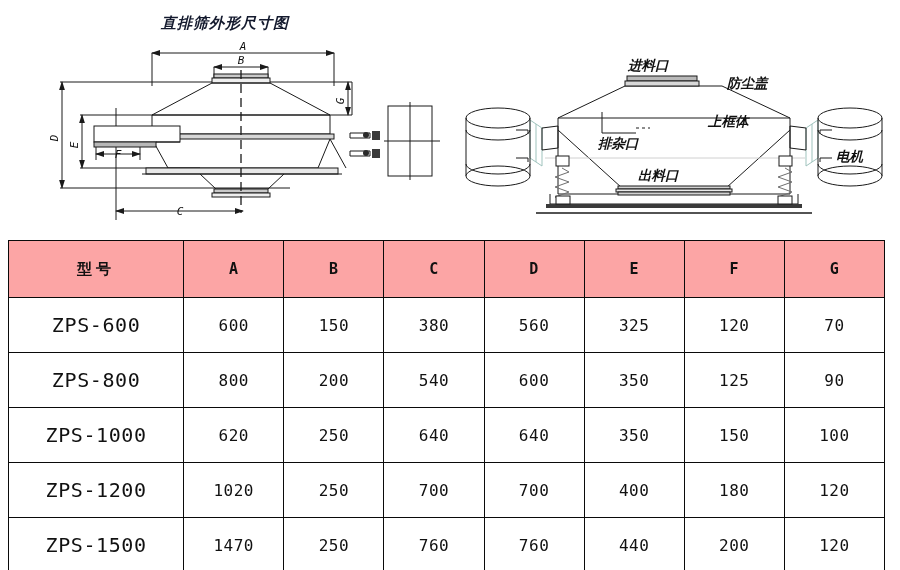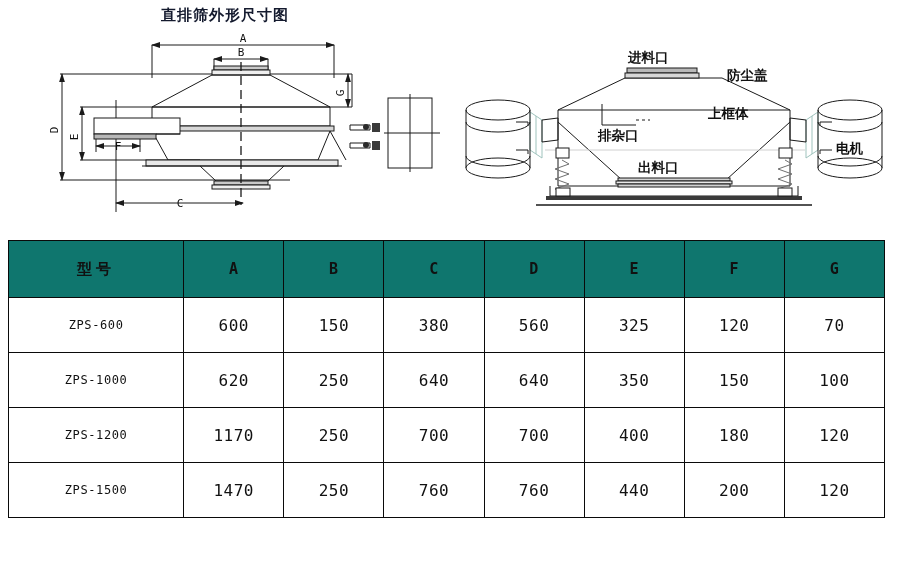--- a/index.html
+++ b/index.html
@@ -4,21 +4,21 @@
 <style>
   html,body{margin:0;padding:0;}
   body{
     width:900px;height:570px;background:#ffffff;
     font-family:"Liberation Sans","DejaVu Sans",sans-serif;
     color:#111;overflow:hidden;position:relative;
   }
   .page{position:relative;width:900px;height:570px;}
 
   
-  .diagram{position:absolute;top:0;height:232px;}
+  .diagram{position:absolute;top:8px;height:232px;font-style:italic;}
   #diagram-left{left:0;width:450px;}
   #diagram-right{left:450px;width:450px;}
 
   .dtitle{
     position:absolute;top:6px;width:100%;text-align:center;
     font-size:15px;font-weight:700;color:#141a2e;letter-spacing:1px;
     font-family:"DejaVu Sans","Liberation Sans",sans-serif;
   }
   .diagram svg{position:absolute;left:0;top:0;}
 
@@ -29,27 +29,27 @@
   }
   #spec-table th,#spec-table td{
     border:1.4px solid #0a0a0a;
     text-align:center;vertical-align:middle;
     height:52px;
     font-size:16px;color:#111;
     font-family:"DejaVu Sans Mono","Liberation Mono",monospace;
     letter-spacing:.5px;
   }
   #spec-table thead th{
-    background:#0f766e;font-weight:700;height:54px;font-size:15px;
+    background:#fca5a5;font-weight:700;height:54px;font-size:15px;
   }
   #spec-table thead th.model-head{
     font-family:"DejaVu Sans","Liberation Sans",sans-serif;
     letter-spacing:4px;
   }
-  #spec-table td.model-cell{font-size:12px;letter-spacing:.6px;margin-left:32px;}
+  #spec-table td.model-cell{font-size:20px;letter-spacing:.6px;margin-left:32px;}
   col.c-model{width:175px;}
   col.c-dim{width:100px;}
 </style>
 </head>
 <body>
 
 <div class="page">
 
   <div class="diagram" id="diagram-left">
     <div class="dtitle">直排筛外形尺寸图</div>
@@ -242,32 +242,42 @@
           <td class="model-cell">ZPS-600</td>
           <td>600</td>
           <td>150</td>
           <td>380</td>
           <td>560</td>
           <td>325</td>
           <td>120</td>
           <td>70</td>
         </tr>
         <tr>
+          <td class="model-cell">ZPS-800</td>
+          <td>800</td>
+          <td>200</td>
+          <td>540</td>
+          <td>600</td>
+          <td>350</td>
+          <td>125</td>
+          <td>90</td>
+        </tr>
+        <tr>
           <td class="model-cell">ZPS-1000</td>
           <td>620</td>
           <td>250</td>
           <td>640</td>
           <td>640</td>
           <td>350</td>
           <td>150</td>
           <td>100</td>
         </tr>
         <tr>
           <td class="model-cell">ZPS-1200</td>
-          <td>1170</td>
+          <td>1020</td>
           <td>250</td>
           <td>700</td>
           <td>700</td>
           <td>400</td>
           <td>180</td>
           <td>120</td>
         </tr>
         <tr>
           <td class="model-cell">ZPS-1500</td>
           <td>1470</td>

